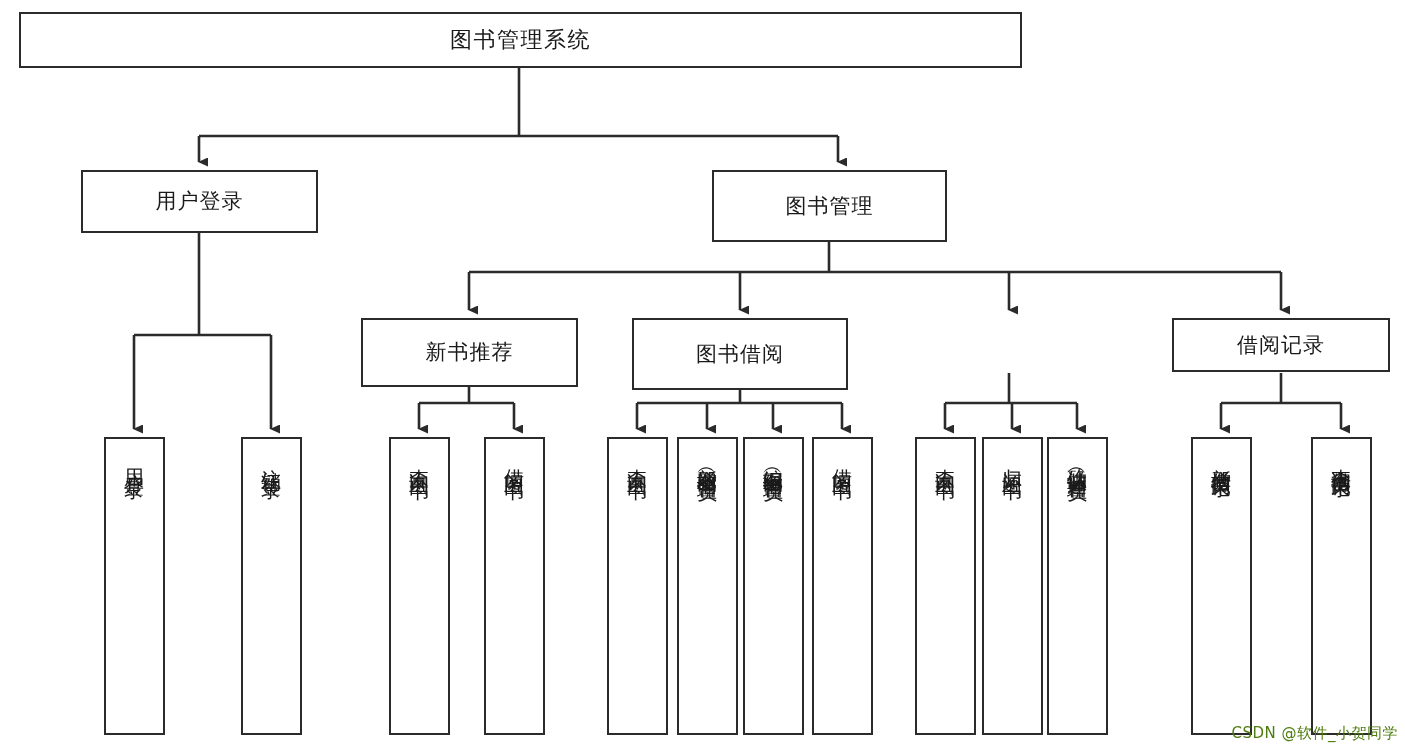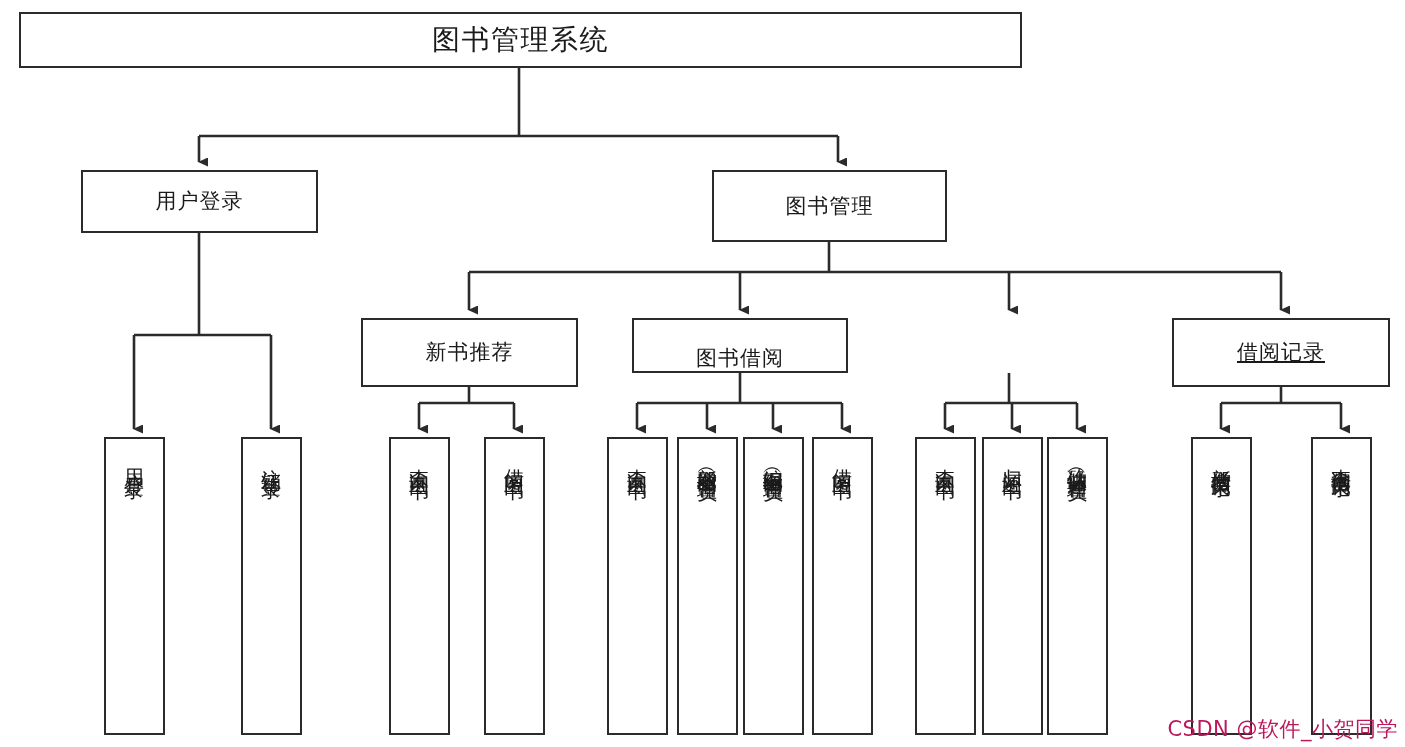--- a/index.html
+++ b/index.html
@@ -39,21 +39,21 @@
     text-align: center;
     line-height: 1.18;
     color: #1a1a1a;
     white-space: nowrap;
   }
   .node.horiz .node-label {
     font-size: 21px;
     letter-spacing: 1px;
   }
   .node.root .node-label {
-    font-size: 28px;
+    font-size: 22px;
     letter-spacing: 1.5px;
   }
   .node.vert {
     align-items: flex-start;
     justify-content: center;
     padding-top: 14px;
   }
   .node.vert .node-label {
     writing-mode: vertical-rl;
     text-orientation: upright;
@@ -62,22 +62,22 @@
     line-height: 1;
     white-space: nowrap;
   }
   .node.vert.long-text .node-label {
     letter-spacing: 2px;
   }
   #watermark {
     position: absolute;
     right: 7px;
     bottom: 4px;
-    font-size: 21px;
-    color: #be185d;
+    font-size: 15px;
+    color: #4d7c0f;
     letter-spacing: 0.5px;
     white-space: nowrap;
     pointer-events: none;
   }
 </style>
 </head>
 <body>
 
 <div id="diagram-root">
 
@@ -138,24 +138,24 @@
   <div class="node horiz" style="left:81px; top:170px; width:237px; height:63px;">
     <span class="node-label">用户登录</span>
   </div>
   <div class="node horiz" style="left:712px; top:170px; width:235px; height:72px;">
     <span class="node-label">图书管理</span>
   </div>
 
   <div class="node horiz" style="left:361px; top:318px; width:217px; height:69px;">
     <span class="node-label">新书推荐</span>
   </div>
-  <div class="node horiz" style="left:632px; top:318px; width:216px; height:55px;align-items:flex-end;">
+  <div class="node horiz" style="left:632px; top:318px; width:216px; height:72px;">
     <span class="node-label">图书借阅</span>
   </div>
-  <div class="node horiz" style="left:1172px; top:318px; width:218px; height:69px;text-decoration:underline;">
+  <div class="node horiz" style="left:1172px; top:318px; width:218px; height:54px;">
     <span class="node-label">借阅记录</span>
   </div>
 
   <div class="node vert" style="left:104px; top:437px; width:61px; height:298px;">
     <span class="node-label">用户登录</span>
   </div>
   <div class="node vert" style="left:241px; top:437px; width:61px; height:298px;">
     <span class="node-label">注销登录</span>
   </div>
 

